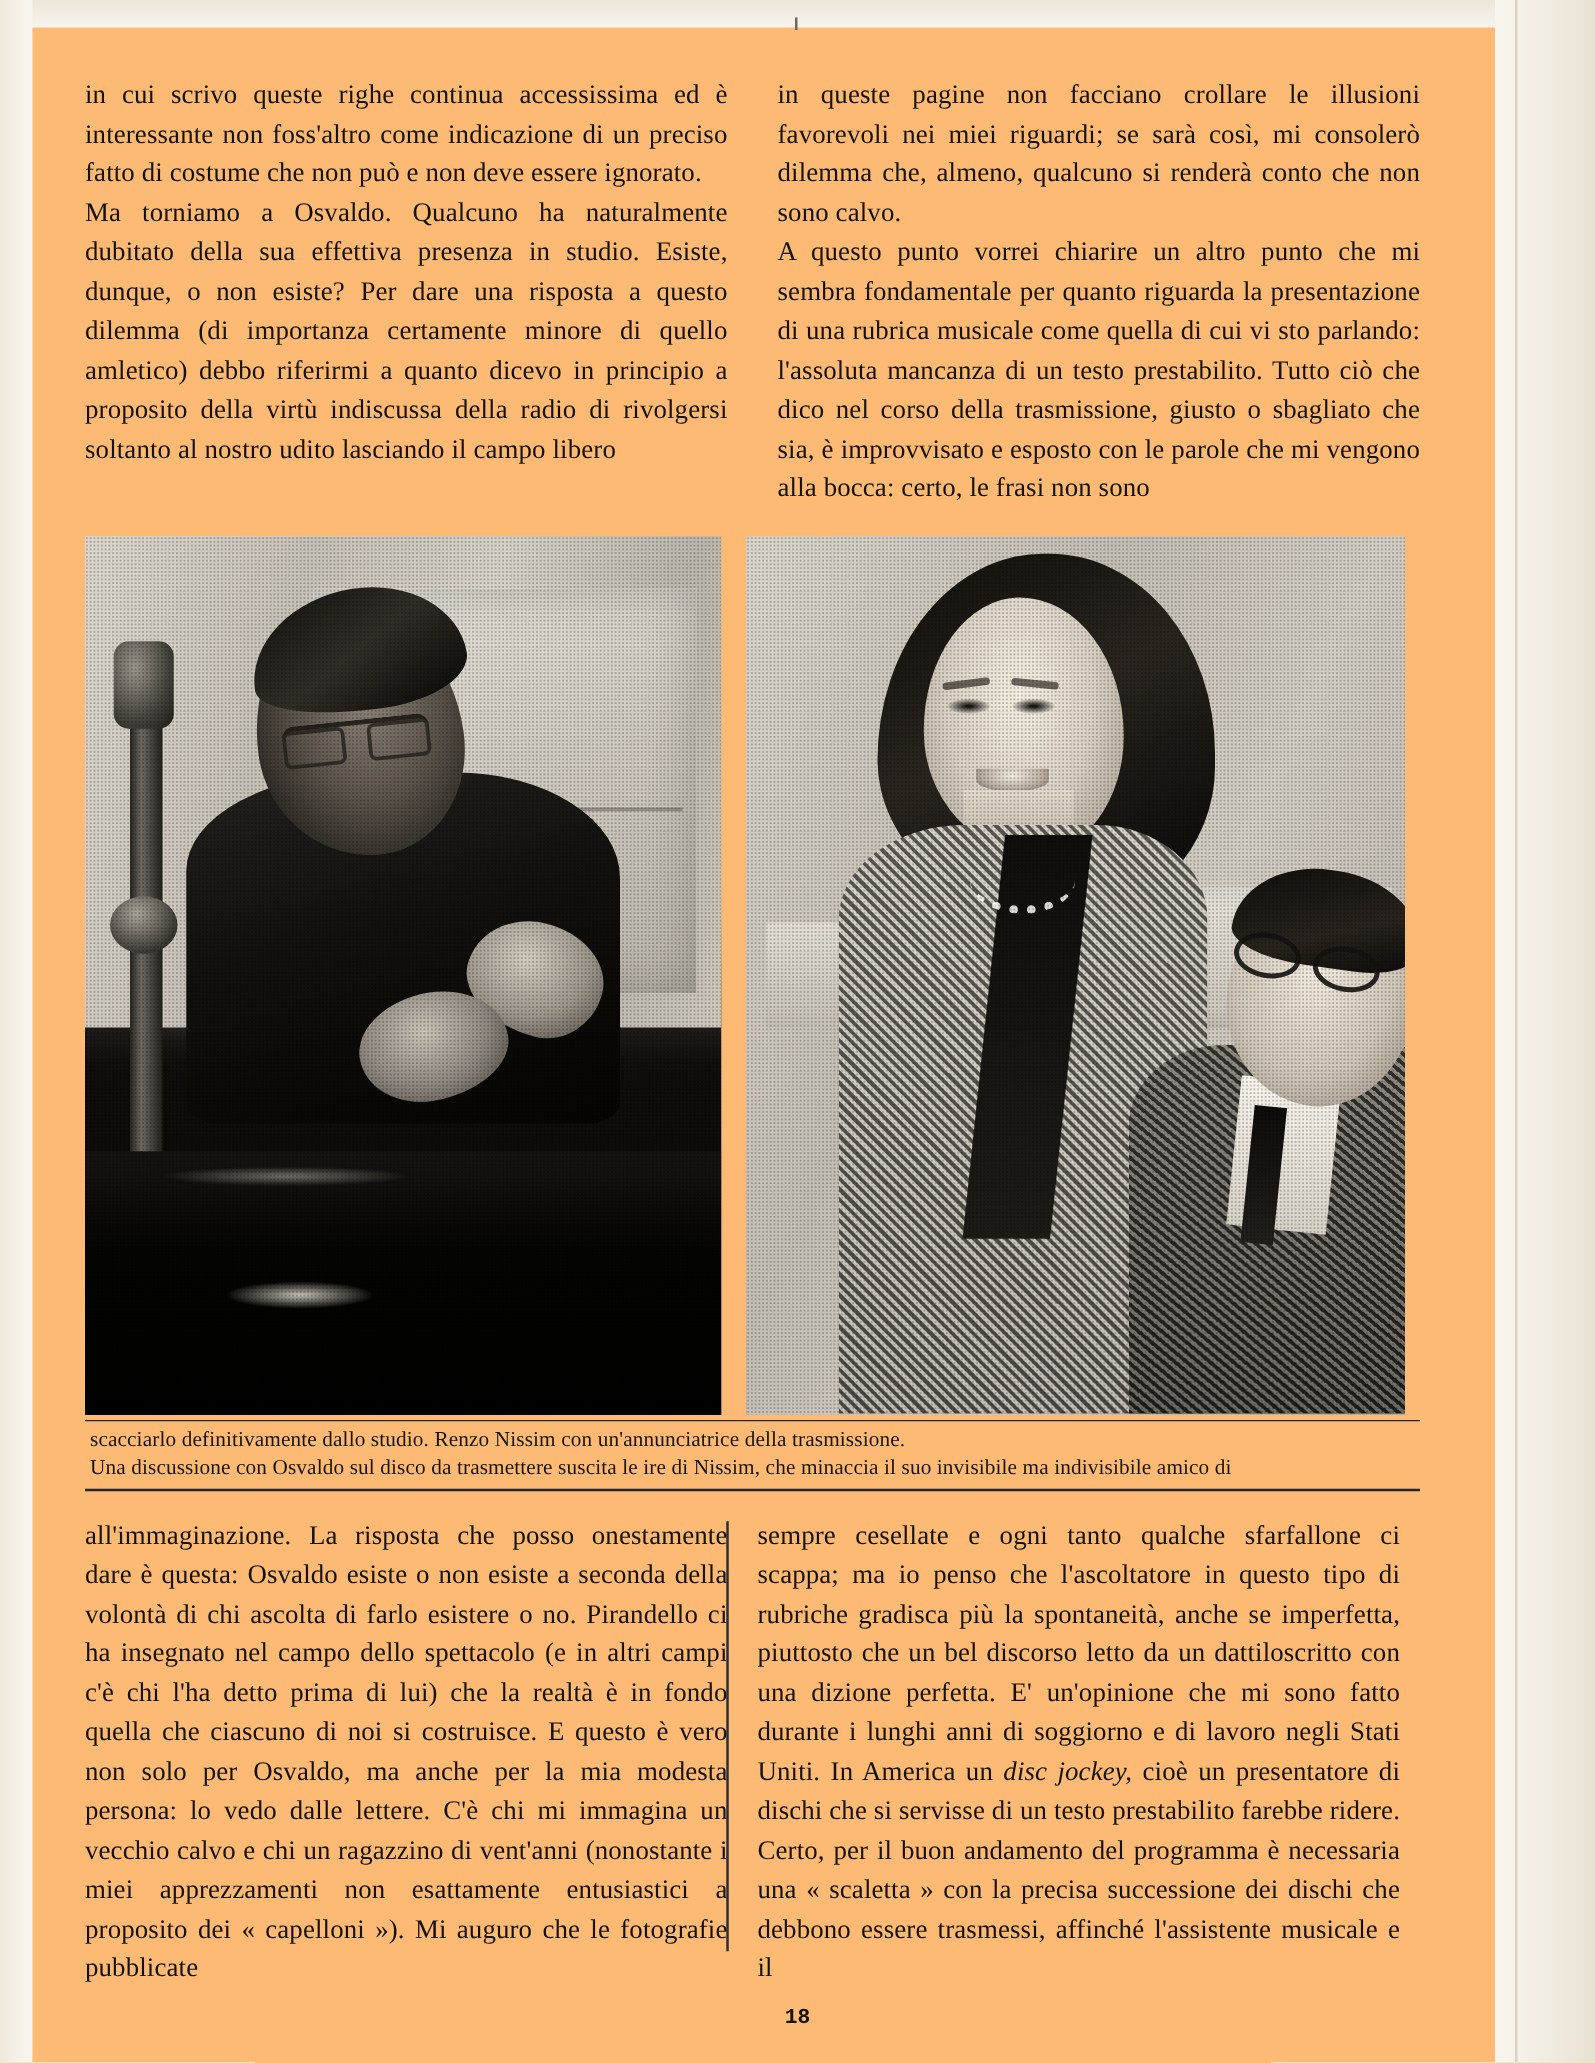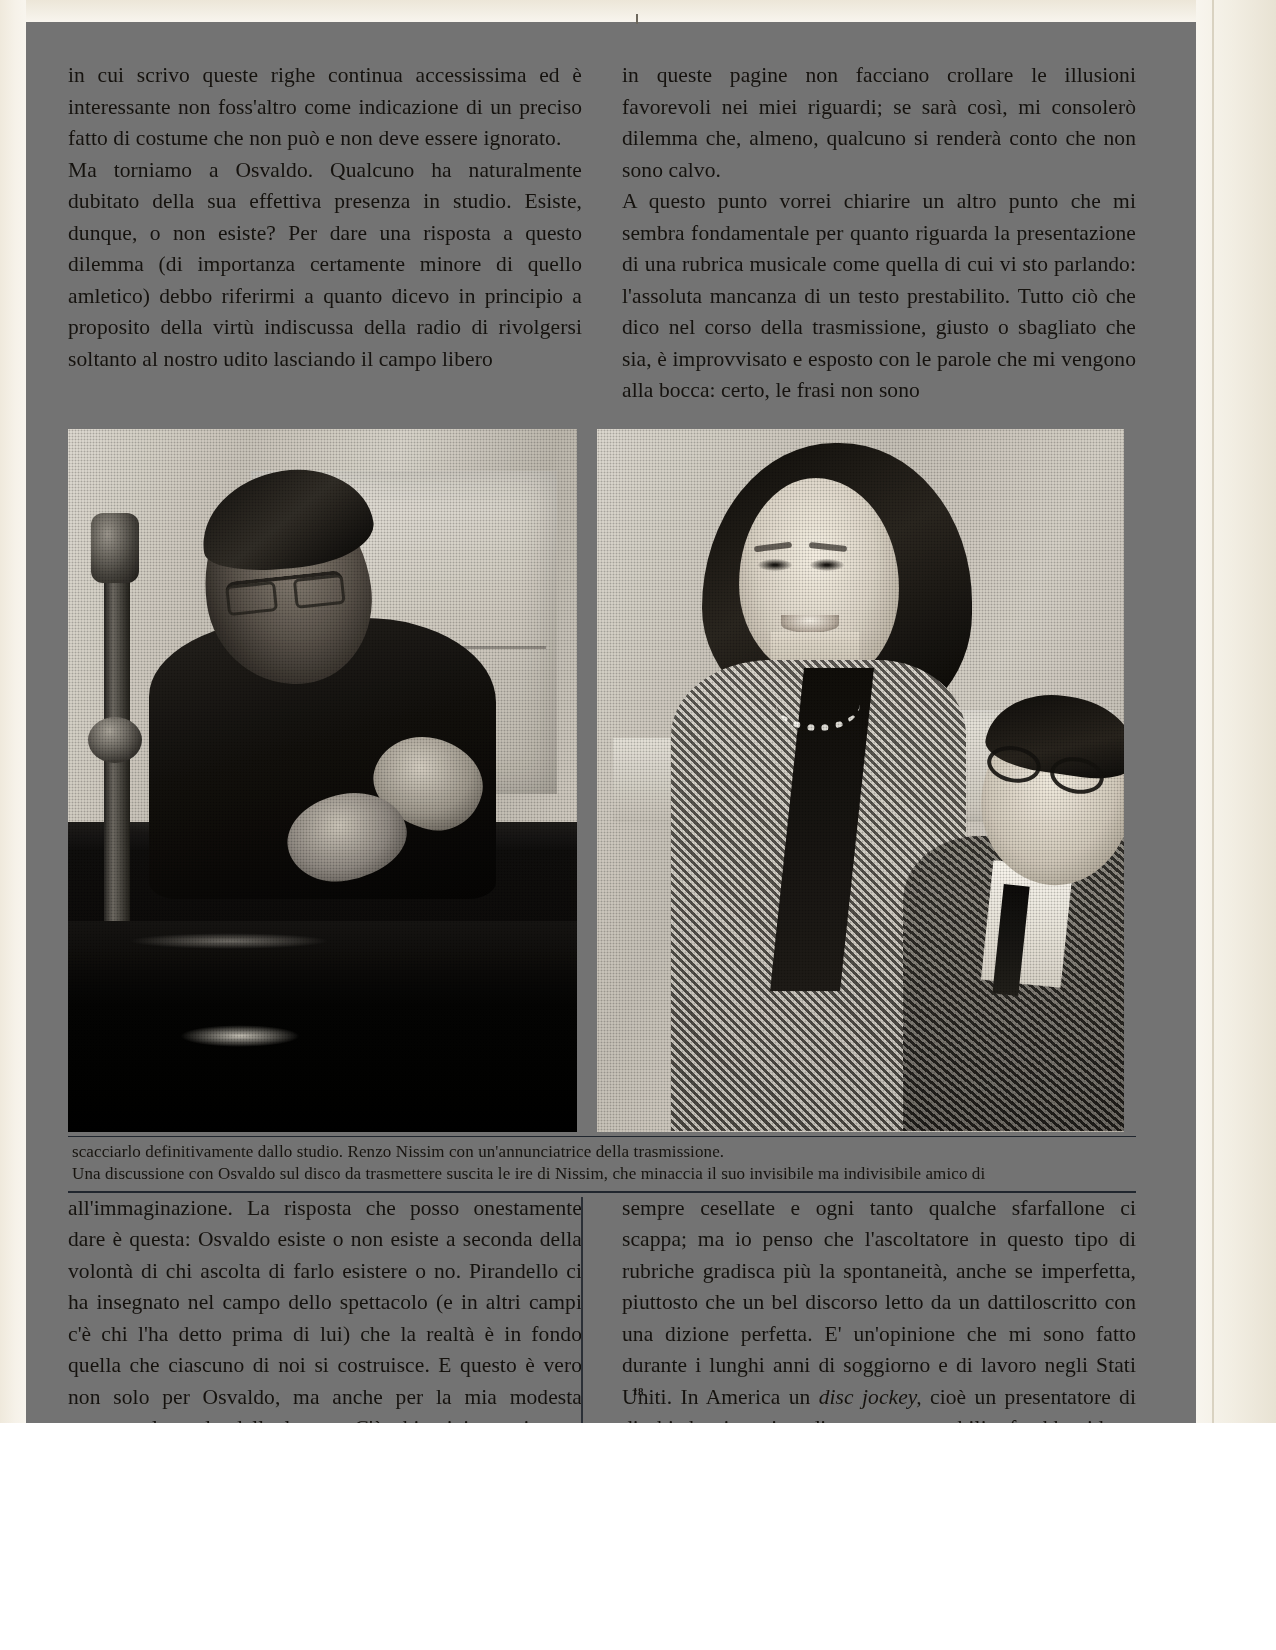--- a/index.html
+++ b/index.html
@@ -6,22 +6,22 @@
     margin: 0;
     padding: 0;
     background: #ffffff;
   }
   body {
     font-family: "Liberation Serif", serif;
   }
   .page {
     position: relative;
     width: 1276px;
-    height: 1423px;
-    background: #737373;
+    height: 1650px;
+    background: #fdba74;
     overflow: hidden;
   }
   
   .scan-edge-left {
     position: absolute;
     left: 0; top: 0;
     width: 26px; height: 1650px;
     background: linear-gradient(to right, #efe9dc 0%, #f6f2e9 60%, #f8f5ee 100%);
   }
   .scan-edge-right {
@@ -297,40 +297,41 @@
   }
   .caption {
     margin: 0;
     font-size: 17px;
     line-height: 22px;
     color: #17140f;
     text-align: left;
     letter-spacing: 0.1px;
   }
   .lower-cols {
+    margin-top: 20px;
     display: flex;
-    gap: 40px;
+    gap: 24px;
     position: relative;
   }
   .col-divider {
     position: absolute;
     left: 513px;
     top: 4px;
     width: 2px;
     height: 344px;
     background: #2a2f36;
   }
   .page-number {
     position: absolute;
     left: 0; right: 0;
     bottom: 26px;
     text-align: center;
-    font-family: Liberation Serif, serif;
+    font-family: Liberation Mono, monospace;
     font-weight: bold;
-    font-size: 11px;
+    font-size: 17px;
     color: #15120e;
   }
   .tick {
     position: absolute;
     left: 636px; top: 14px;
     width: 2px; height: 10px;
     background: #6d685d;
   }
   em { font-style: italic; }
 </style>

